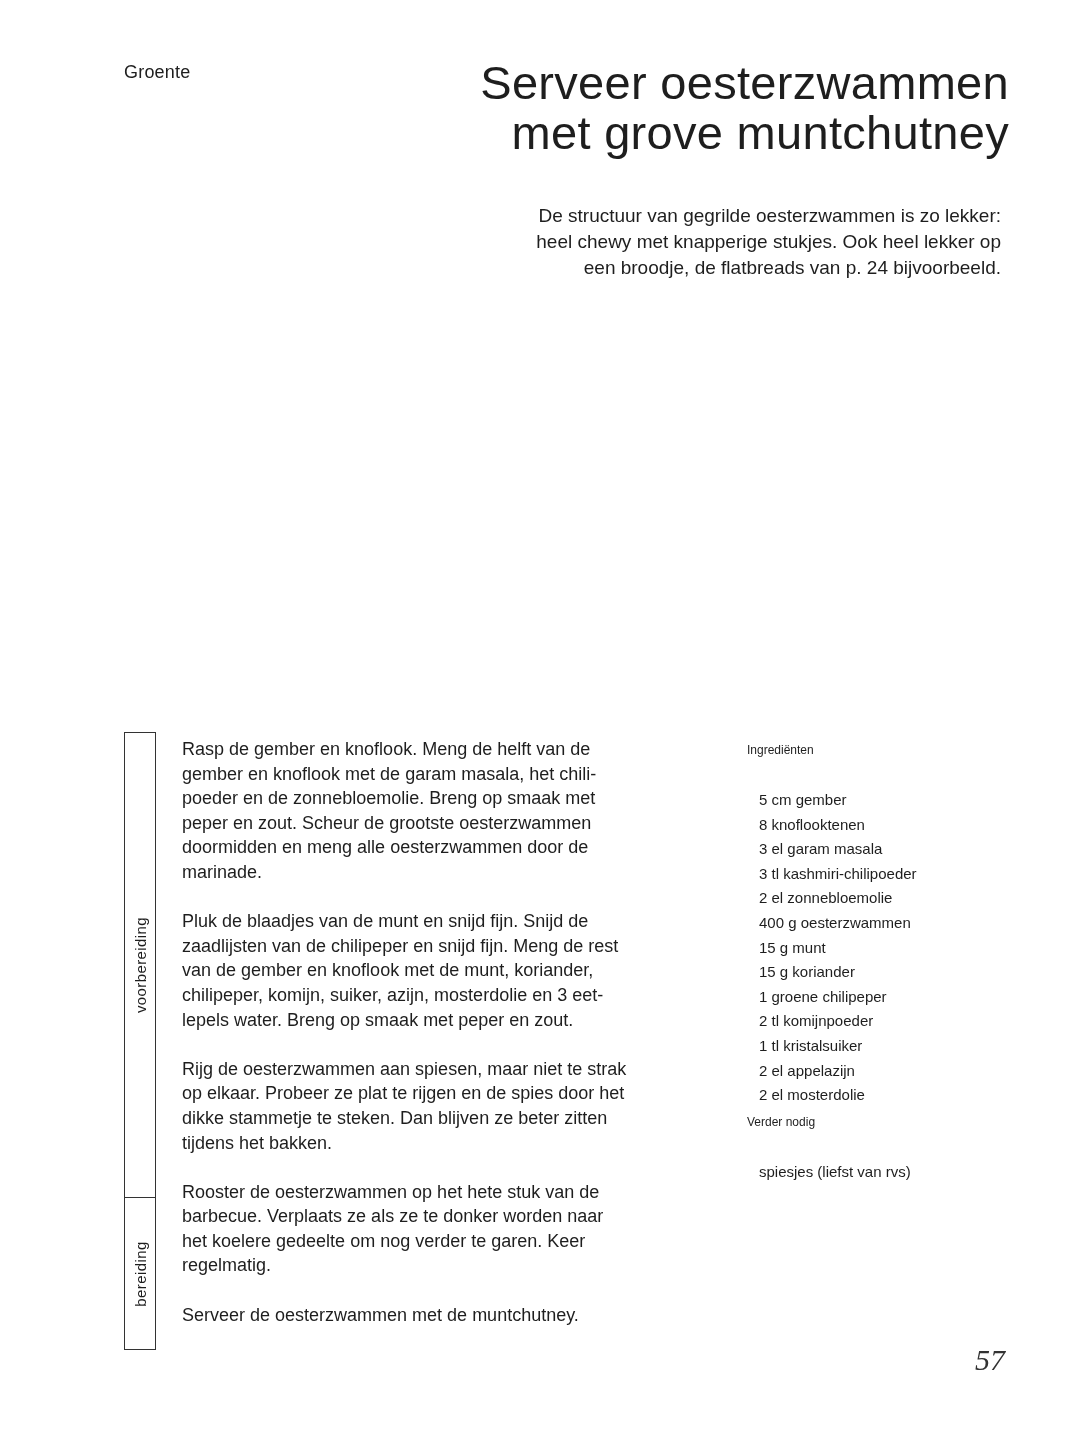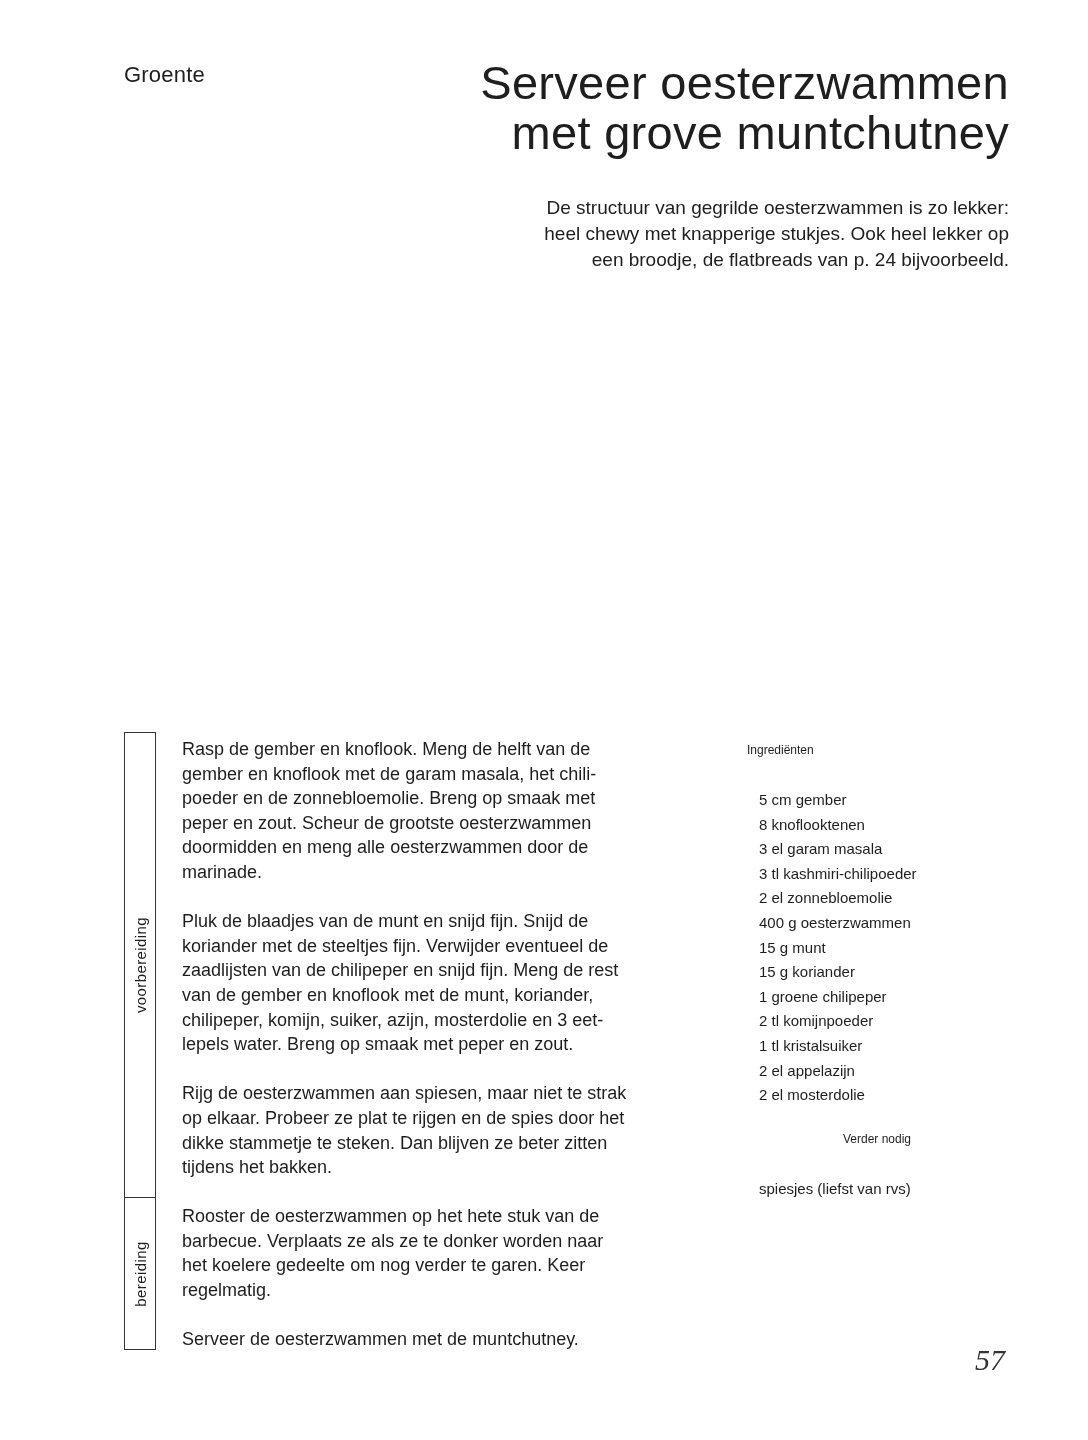--- a/index.html
+++ b/index.html
@@ -1,32 +1,32 @@
 <!DOCTYPE html>
 <html><head>
 <meta charset="utf-8">
 <style>
   html, body { margin: 0; padding: 0; }
   body {
     width: 1088px; height: 1440px; background: #ffffff; position: relative;
     font-family: "Liberation Sans", sans-serif; color: #1e1e1e; overflow: hidden;
   }
   .category {
-    position: absolute; left: 124px; top: 62px; font-size: 22px; font-weight: 500;
+    position: absolute; left: 124px; top: 62px; font-size: 18px; font-weight: 500;
     letter-spacing: 0.2px;
   }
   .title {
     position: absolute; right: 79px; top: 58px; width: 700px; text-align: right;
     font-size: 47px; line-height: 50px; font-weight: 400; letter-spacing: 0.3px;
     margin: 0;
   }
   .title span { display: block; }
   .intro {
     position: absolute; right: 79px; top: 195px; width: 620px; text-align: right;
-    font-size: 19px; line-height: 26px; font-weight: 400; margin: 0;
+    font-size: 19px; line-height: 26px; font-weight: 400; margin: 8px;
   }
   .intro span { display: block; }
 
   .section-box {
     position: absolute; left: 124px; width: 32px; border: 1.5px solid #333;
     box-sizing: border-box;
   }
   .box-prep { top: 732px; height: 466px; }
   .box-cook { top: 1197px; height: 153px; }
   .section-label {
@@ -36,21 +36,21 @@
   }
 
   .steps { position: absolute; left: 182px; top: 737px; width: 500px; }
   .step { font-size: 18px; line-height: 24.6px; margin: 0 0 24.6px 0; }
   .step span { display: block; white-space: nowrap; }
 
   .ingredients { position: absolute; left: 747px; top: 739px; width: 260px; }
   .ing-heading { font-size: 12px; font-weight: 500; margin: 0; line-height: 22px; }
   .ing-list { list-style: none; margin: 27px 0 0 12px; padding: 0; }
   .ing-list li { font-size: 15px; line-height: 24.6px; }
-  .extra-heading { margin-top: 20px; text-align: center; }
+  .extra-heading { margin-top: 3px; }
   .extra-list { }
 
   .page-number {
     position: absolute; right: 83px; top: 1343px; font-family: "Liberation Serif", serif;
     font-style: italic; font-size: 30px; color: #333;
   }
 </style>
 </head>
 <body>
 
@@ -78,21 +78,20 @@
   <p class="step">
     <span>Rasp de gember en knoflook. Meng de helft van de</span>
     <span>gember en knoflook met de garam masala, het chili-</span>
     <span>poeder en de zonnebloemolie. Breng op smaak met</span>
     <span>peper en zout. Scheur de grootste oesterzwammen</span>
     <span>doormidden en meng alle oesterzwammen door de</span>
     <span>marinade.</span>
   </p>
   <p class="step">
     <span>Pluk de blaadjes van de munt en snijd fijn. Snijd de</span>
-    <span>koriander met de steeltjes fijn. Verwijder eventueel de</span>
     <span>zaadlijsten van de chilipeper en snijd fijn. Meng de rest</span>
     <span>van de gember en knoflook met de munt, koriander,</span>
     <span>chilipeper, komijn, suiker, azijn, mosterdolie en 3 eet-</span>
     <span>lepels water. Breng op smaak met peper en zout.</span>
   </p>
   <p class="step">
     <span>Rijg de oesterzwammen aan spiesen, maar niet te strak</span>
     <span>op elkaar. Probeer ze plat te rijgen en de spies door het</span>
     <span>dikke stammetje te steken. Dan blijven ze beter zitten</span>
     <span>tijdens het bakken.</span>

